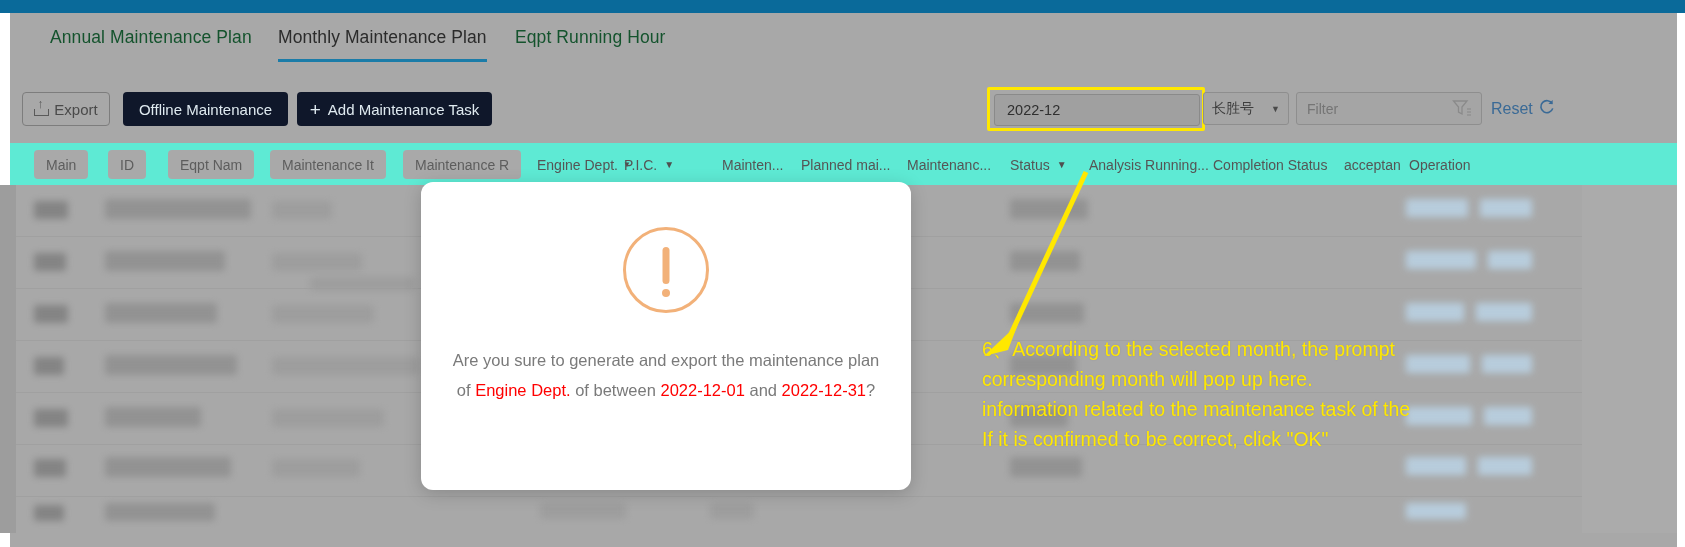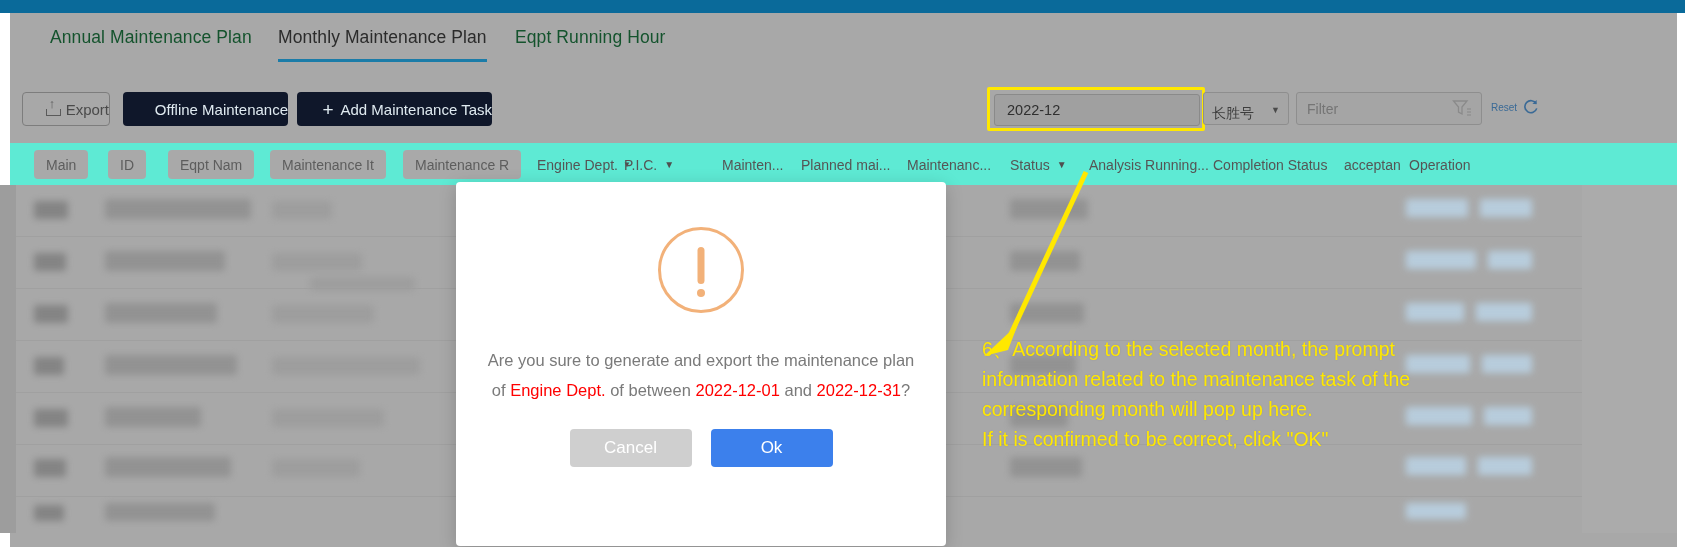--- a/index.html
+++ b/index.html
@@ -43,21 +43,21 @@
   }
 
   
   .toolbar {
     position: absolute; left: 10px; top: 82px; width: 1667px; height: 56px;
     background: #a8a8a8;
   }
   .btn {
     position: absolute; top: 10px; height: 34px;
     border-radius: 4px; font-size: 15px;
-    display: flex; align-items: center; justify-content: flex-end; gap: 7px;
+    display: flex; align-items: center; justify-content: center; gap: 7px;
     cursor: pointer; white-space: nowrap; user-select: none;
   }
   .btn-export {
     left: 12px; width: 88px;
     background: transparent; border: 1px solid #7d7d7d; color: #4a4a4a;
   }
   .btn-primary { background: #0f172a; color: #dfeaf0; border: none; }
   .btn-offline { left: 113px; width: 165px; }
   .btn-add { left: 287px; width: 195px; }
   .btn-batch { left: 496px; width: 137px; }
@@ -82,37 +82,37 @@
   }
   .date-input {
     position: absolute; left: 4px; top: 4px; width: 206px; height: 32px;
     background: #a0a0a0; border: 1px solid #8a8a8a; border-radius: 3px;
     font-size: 14.5px; color: #2f2f2f; padding: 0 12px;
     font-family: "Liberation Sans", sans-serif;
   }
   .select-ship {
     position: absolute; left: 1203px; top: 92px; width: 86px; height: 33px;
     background: #a5a5a5; border: 1px solid #8e8e8e; border-radius: 3px;
-    display: flex; align-items: flex-start; padding: 12px 8px; gap: 6px;
+    display: flex; align-items: center; padding: 12px 8px; gap: 6px;
     font-size: 14px; color: #3d3d3d; cursor: pointer;
   }
   .caret-sm { font-size: 9px; color: #4a4a4a; margin-left: auto; }
   .filter-input {
     position: absolute; left: 1296px; top: 92px; width: 186px; height: 33px;
     background: #a5a5a5; border: 1px solid #8e8e8e; border-radius: 3px;
     font-size: 14px; color: #8d8d8d; padding: 0 10px;
     font-family: "Liberation Sans", sans-serif;
   }
   .funnel-icon {
     position: absolute; left: 1452px; top: 99px; width: 20px; height: 18px;
     cursor: pointer;
   }
   .reset-btn {
     position: absolute; left: 1491px; top: 98px;
-    font-size: 10px; color: #3a6a96; display: flex; align-items: center; gap: 5px;
+    font-size: 16px; color: #3a6a96; display: flex; align-items: center; gap: 5px;
     cursor: pointer;
   }
 
   
   .thead {
     position: absolute; left: 10px; top: 143px; width: 1667px; height: 42px;
     background: #5eead4;
   }
   .th {
     position: absolute; top: 7px; height: 29px;
@@ -146,25 +146,24 @@
     position: absolute; left: 0; top: 185px; width: 16px; height: 348px;
     background: #9d9d9d;
   }
   .right-rail {
     position: absolute; left: 1582px; top: 185px; width: 95px; height: 348px;
     background: #ababab;
   }
 
   
   .modal {
-    position: absolute; left: 421px; top: 182px; width: 490px; height: 364px;
-    background: #ffffff; border-radius: 4px;
+    position: absolute; left: 421px; top: 182px; width: 490px; height: 308px;
+    background: #ffffff; border-radius: 12px;
     box-shadow: 0 4px 18px rgba(0,0,0,.18);
     z-index: 30;
-    margin-left: 35px;
   }
   .warn-icon {
     position: absolute; left: 50%; top: 45px; transform: translateX(-50%);
     width: 86px; height: 86px; border-radius: 50%;
     border: 3px solid #f2b179;
     display: flex; align-items: center; justify-content: center;
   }
   .warn-icon .bang-bar {
     position: absolute; top: 17px; left: 50%; transform: translateX(-50%);
     width: 7px; height: 37px; border-radius: 4px; background: #f2b179;
@@ -354,30 +353,26 @@
     <div class="warn-icon">
       <span class="bang-bar"></span>
         <span class="bang-dot"></span>
     </div>
     <div class="modal-msg">
       <div>Are you sure to generate and export the maintenance plan</div>
       <div>
         <span>of </span><span class="red">Engine Dept.</span><span> of between </span><span class="red">2022-12-01</span><span> and </span><span class="red">2022-12-31</span><span>?</span>
       </div>
     </div>
-    <div class="modal-actions">
-      <button class="m-btn m-cancel">Cancel</button>
-      <button class="m-btn m-ok">Ok</button>
-    </div>
   </div>
 
   <div class="anno-text">
     <div>6、According to the selected month, the prompt</div>
+    <div>corresponding month will pop up here.</div>
     <div>information related to the maintenance task of the</div>
-    <div>corresponding month will pop up here.</div>
     <div>If it is confirmed to be correct, click "OK"</div>
   </div>
 
   <svg class="overlay">
     <g>
       <path d="M1010,336 L1086,172" stroke="#ffe800" stroke-width="5" fill="none"></path>
       <path d="M984,356 L1018,324 L1008,350 Z" fill="#ffe800"></path>
     </g>
     <g>
       <path d="M840,459 L905,481" stroke="#e8332a" stroke-width="5" fill="none"></path>

